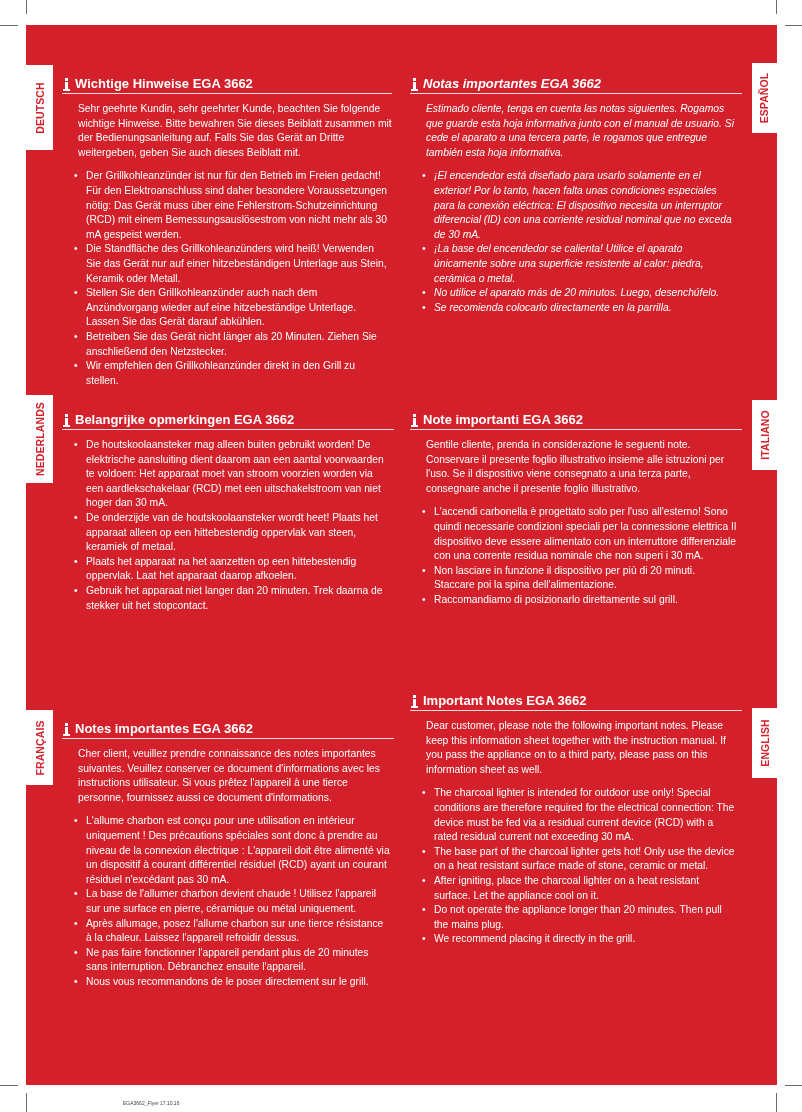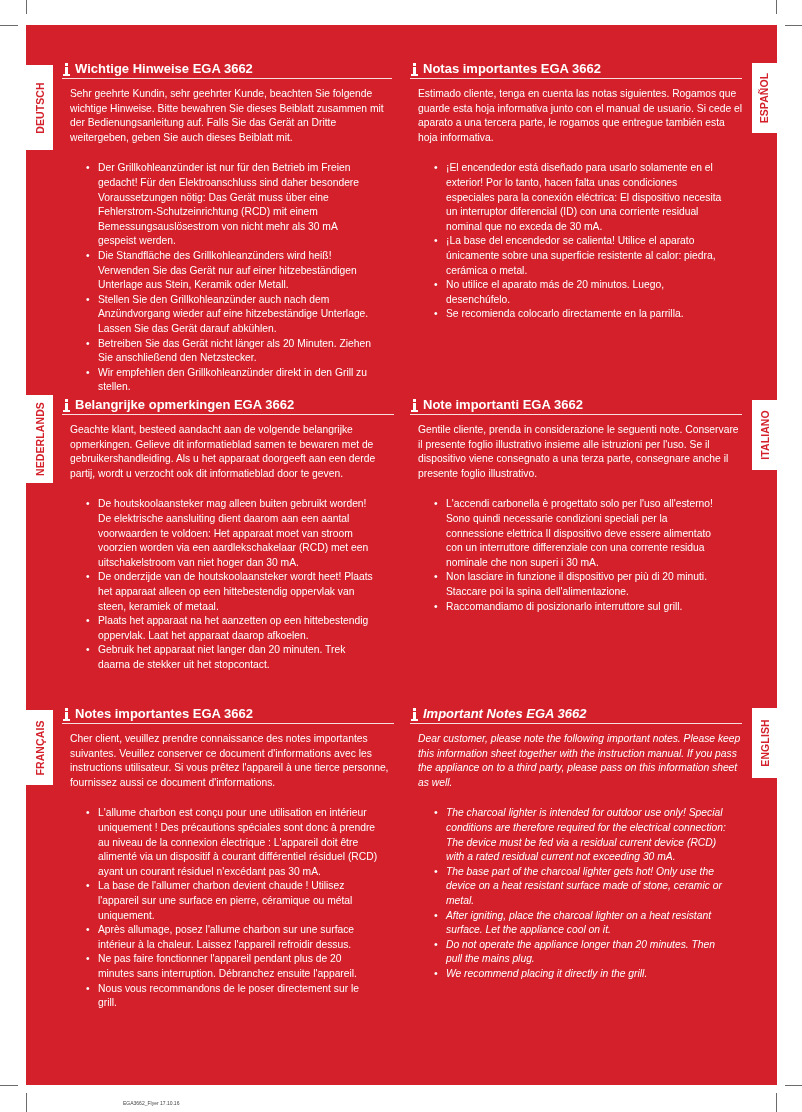--- a/index.html
+++ b/index.html
@@ -22,32 +22,32 @@
     letter-spacing: 0.1px; white-space: nowrap;
     transform: rotate(-90deg);
   }
   .tab.left { left: 26px; }
   .tab.right { left: 752px; width: 25px; }
 
   .section {
     position: absolute; color: #ffffff; font-size: 10.3px; line-height: 14.6px;
   }
   .section h2 {
-    margin: 0 0 8px 0; padding: 0 0 1px 0; font-size: 13px; font-weight: bold;
+    margin: 15px 0 8px 0; padding: 0 0 1px 0; font-size: 13px; font-weight: bold;
     line-height: 16px; border-bottom: 1px solid rgba(255,255,255,0.85);
     display: flex; align-items: center; gap: 5px;
   }
   .info-icon {
     display: inline-flex; flex-direction: column; align-items: center; width: 8px; height: 13px;
   }
   .info-icon .dot { width: 3px; height: 3px; background: #fff; margin-bottom: 1px; }
   .info-icon .stem { width: 3px; height: 7px; background: #fff; }
   .info-icon .base { width: 7px; height: 2px; background: #fff; }
-  .section p { margin: 0 0 9px 8px; }
-  .section ul { list-style: none; margin: 16px; padding: 0; }
+  .section p { margin: 0 0 9px 16px; }
+  .section ul { list-style: none; margin: 4px; padding: 0; }
   .section li { position: relative; padding-left: 20px; text-indent: -12px; }
   .section li::before { content: "•"; display: inline-block; width: 12px; text-indent: 0; }
   .footer-code {
     position: absolute; left: 123px; top: 1100px; font-size: 5px; color: #444;
   }
 </style>
 </head>
 <body>
 
 <div class="crop" style="left:26px;top:0;width:1px;height:14px;"></div>
@@ -92,21 +92,21 @@
   <p>Sehr geehrte Kundin, sehr geehrter Kunde, beachten Sie folgende wichtige Hinweise. Bitte bewahren Sie dieses Beiblatt zusammen mit der Bedienungsanleitung auf. Falls Sie das Gerät an Dritte weitergeben, geben Sie auch dieses Beiblatt mit.</p>
   <ul>
     <li>Der Grillkohleanzünder ist nur für den Betrieb im Freien gedacht! Für den Elektroanschluss sind daher besondere Voraussetzungen nötig: Das Gerät muss über eine Fehlerstrom-Schutzeinrichtung (RCD) mit einem Bemessungsauslösestrom von nicht mehr als 30 mA gespeist werden.</li>
     <li>Die Standfläche des Grillkohleanzünders wird heiß! Verwenden Sie das Gerät nur auf einer hitzebeständigen Unterlage aus Stein, Keramik oder Metall.</li>
     <li>Stellen Sie den Grillkohleanzünder auch nach dem Anzündvorgang wieder auf eine hitzebeständige Unterlage. Lassen Sie das Gerät darauf abkühlen.</li>
     <li>Betreiben Sie das Gerät nicht länger als 20 Minuten. Ziehen Sie anschließend den Netzstecker.</li>
     <li>Wir empfehlen den Grillkohleanzünder direkt in den Grill zu stellen.</li>
   </ul>
 </div>
 
-<div class="section" style="left:410px;top:61px;width:332px;">
+<div class="section" style="left:410px;top:61px;width:332px;font-style:italic;">
   <h2>
       <span class="info-icon">
         <i class="dot"></i>
         <i class="stem"></i>
         <i class="base"></i>
       </span>
       <span>Notas importantes  EGA 3662</span>
     </h2>
   <p>Estimado cliente, tenga en cuenta las notas siguientes. Rogamos que guarde esta hoja informativa junto con el manual de usuario. Si cede el aparato a una tercera parte, le rogamos que entregue también esta hoja informativa.</p>
   <ul>
@@ -119,21 +119,20 @@
 
 <div class="section" style="left:62px;top:397px;width:332px;">
   <h2>
       <span class="info-icon">
         <i class="dot"></i>
         <i class="stem"></i>
         <i class="base"></i>
       </span>
       <span>Belangrijke opmerkingen  EGA 3662</span>
     </h2>
-  <p>Geachte klant, besteed aandacht aan de volgende belangrijke opmerkingen. Gelieve dit informatieblad samen te bewaren met de gebruikershandleiding. Als u het apparaat doorgeeft aan een derde partij, wordt u verzocht ook dit informatieblad door te geven.</p>
   <ul>
     <li>De houtskoolaansteker mag alleen buiten gebruikt worden! De elektrische aansluiting dient daarom aan een aantal voorwaarden te voldoen: Het apparaat moet van stroom voorzien worden via een aardlekschakelaar (RCD) met een uitschakelstroom van niet hoger dan 30 mA.</li>
     <li>De onderzijde van de houtskoolaansteker wordt heet! Plaats het apparaat alleen op een hittebestendig oppervlak van steen, keramiek of metaal.</li>
     <li>Plaats het apparaat na het aanzetten op een hittebestendig oppervlak. Laat het apparaat daarop afkoelen.</li>
     <li>Gebruik het apparaat niet langer dan 20 minuten. Trek daarna de stekker uit het stopcontact.</li>
   </ul>
 </div>
 
 <div class="section" style="left:410px;top:397px;width:332px;">
   <h2>
@@ -141,44 +140,44 @@
         <i class="dot"></i>
         <i class="stem"></i>
         <i class="base"></i>
       </span>
       <span>Note importanti  EGA 3662</span>
     </h2>
   <p>Gentile cliente, prenda in considerazione le seguenti note. Conservare il presente foglio illustrativo insieme alle istruzioni per l'uso. Se il dispositivo viene consegnato a una terza parte, consegnare anche il presente foglio illustrativo.</p>
   <ul>
     <li>L'accendi carbonella è progettato solo per l'uso all'esterno! Sono quindi necessarie condizioni speciali per la connessione elettrica Il dispositivo deve essere alimentato con un interruttore differenziale con una corrente residua nominale che non superi i 30 mA.</li>
     <li>Non lasciare in funzione il dispositivo per più di 20 minuti. Staccare poi la spina dell'alimentazione.</li>
-    <li>Raccomandiamo di posizionarlo interruttore sul grill.</li>
+    <li>Raccomandiamo di posizionarlo direttamente sul grill.</li>
   </ul>
 </div>
 
 <div class="section" style="left:62px;top:706px;width:332px;">
   <h2>
       <span class="info-icon">
         <i class="dot"></i>
         <i class="stem"></i>
         <i class="base"></i>
       </span>
       <span>Notes importantes  EGA 3662</span>
     </h2>
   <p>Cher client, veuillez prendre connaissance des notes importantes suivantes. Veuillez conserver ce document d'informations avec les instructions utilisateur. Si vous prêtez l'appareil à une tierce personne, fournissez aussi ce document d'informations.</p>
   <ul>
     <li>L'allume charbon est conçu pour une utilisation en intérieur uniquement ! Des précautions spéciales sont donc à prendre au niveau de la connexion électrique : L'appareil doit être alimenté via un dispositif à courant différentiel résiduel (RCD) ayant un courant résiduel n'excédant pas 30 mA.</li>
     <li>La base de l'allumer charbon devient chaude ! Utilisez l'appareil sur une surface en pierre, céramique ou métal uniquement.</li>
-    <li>Après allumage, posez l'allume charbon sur une surface intérieur à la chaleur. Laissez l'appareil refroidir dessus.</li>
+    <li>Après allumage, posez l'allume charbon sur une tierce résistance à la chaleur. Laissez l'appareil refroidir dessus.</li>
     <li>Ne pas faire fonctionner l'appareil pendant plus de 20 minutes sans interruption. Débranchez ensuite l'appareil.</li>
     <li>Nous vous recommandons de le poser directement sur le grill.</li>
   </ul>
 </div>
 
-<div class="section" style="left:410px;top:706px;width:332px;font-style:italic;">
+<div class="section" style="left:410px;top:678px;width:332px;">
   <h2>
       <span class="info-icon">
         <i class="dot"></i>
         <i class="stem"></i>
         <i class="base"></i>
       </span>
       <span>Important Notes  EGA 3662</span>
     </h2>
   <p>Dear customer, please note the following important notes. Please keep this information sheet together with the instruction manual. If you pass the appliance on to a third party, please pass on this information sheet as well.</p>
   <ul>

